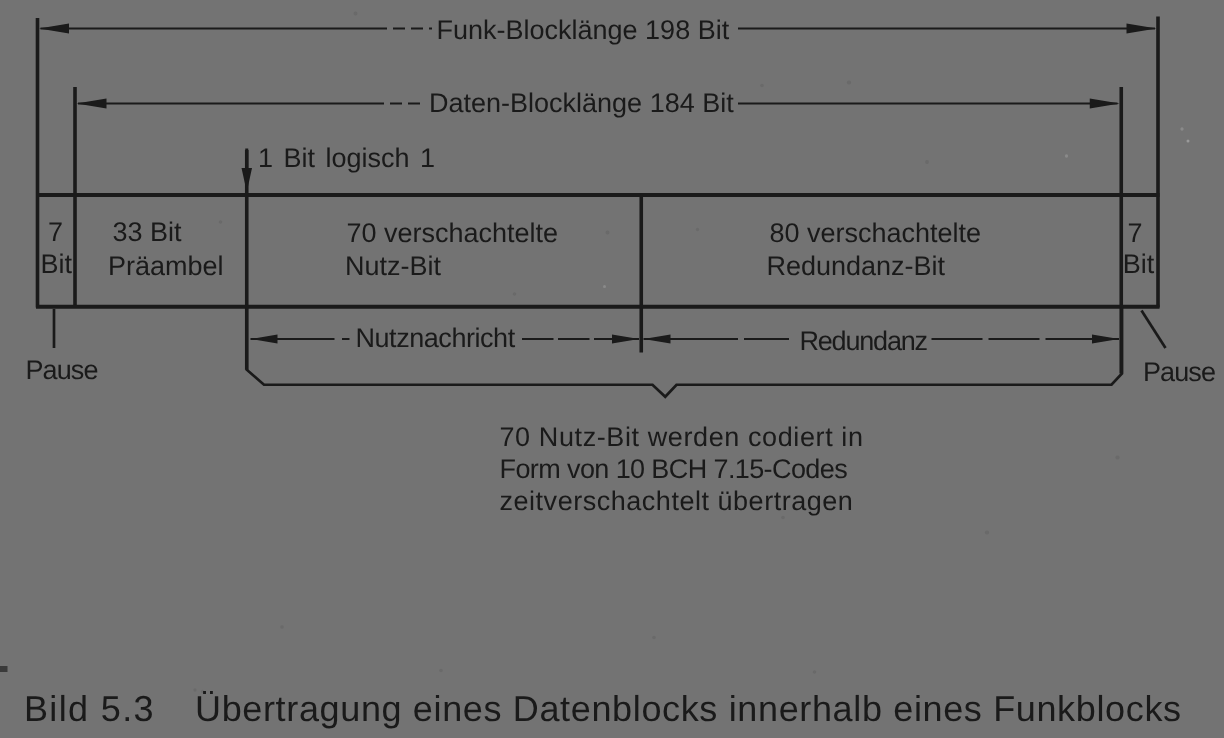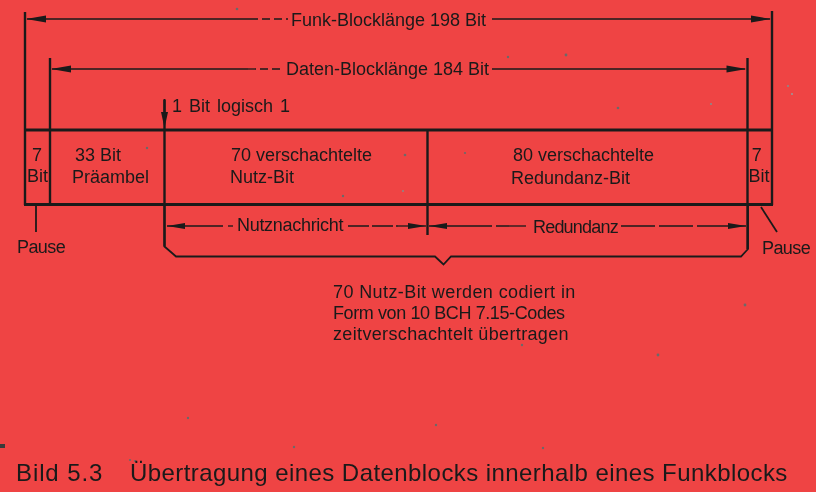--- a/index.html
+++ b/index.html
@@ -1,16 +1,16 @@
 <!DOCTYPE html>
 <html><head>
 <meta charset="utf-8">
 <style>
   html,body{margin:0;padding:0;background:#ffffff;}
-  #page{position:relative;width:816px;height:492px;background:#ef4444;overflow:hidden;}
+  #page{position:relative;width:816px;height:492px;background:#737373;overflow:hidden;}
   svg{position:absolute;top:0;left:0;}
   text{font-family:"Liberation Sans",sans-serif;fill:#1a1a1a;}
 </style>
 </head>
 <body>
 <div id="page">
 <svg width="816" height="492" viewBox="0 0 816 492">
   <g stroke="#1a1a1a" fill="none">
 
     <line x1="25" y1="12" x2="25" y2="205" stroke-width="2.4"></line>

